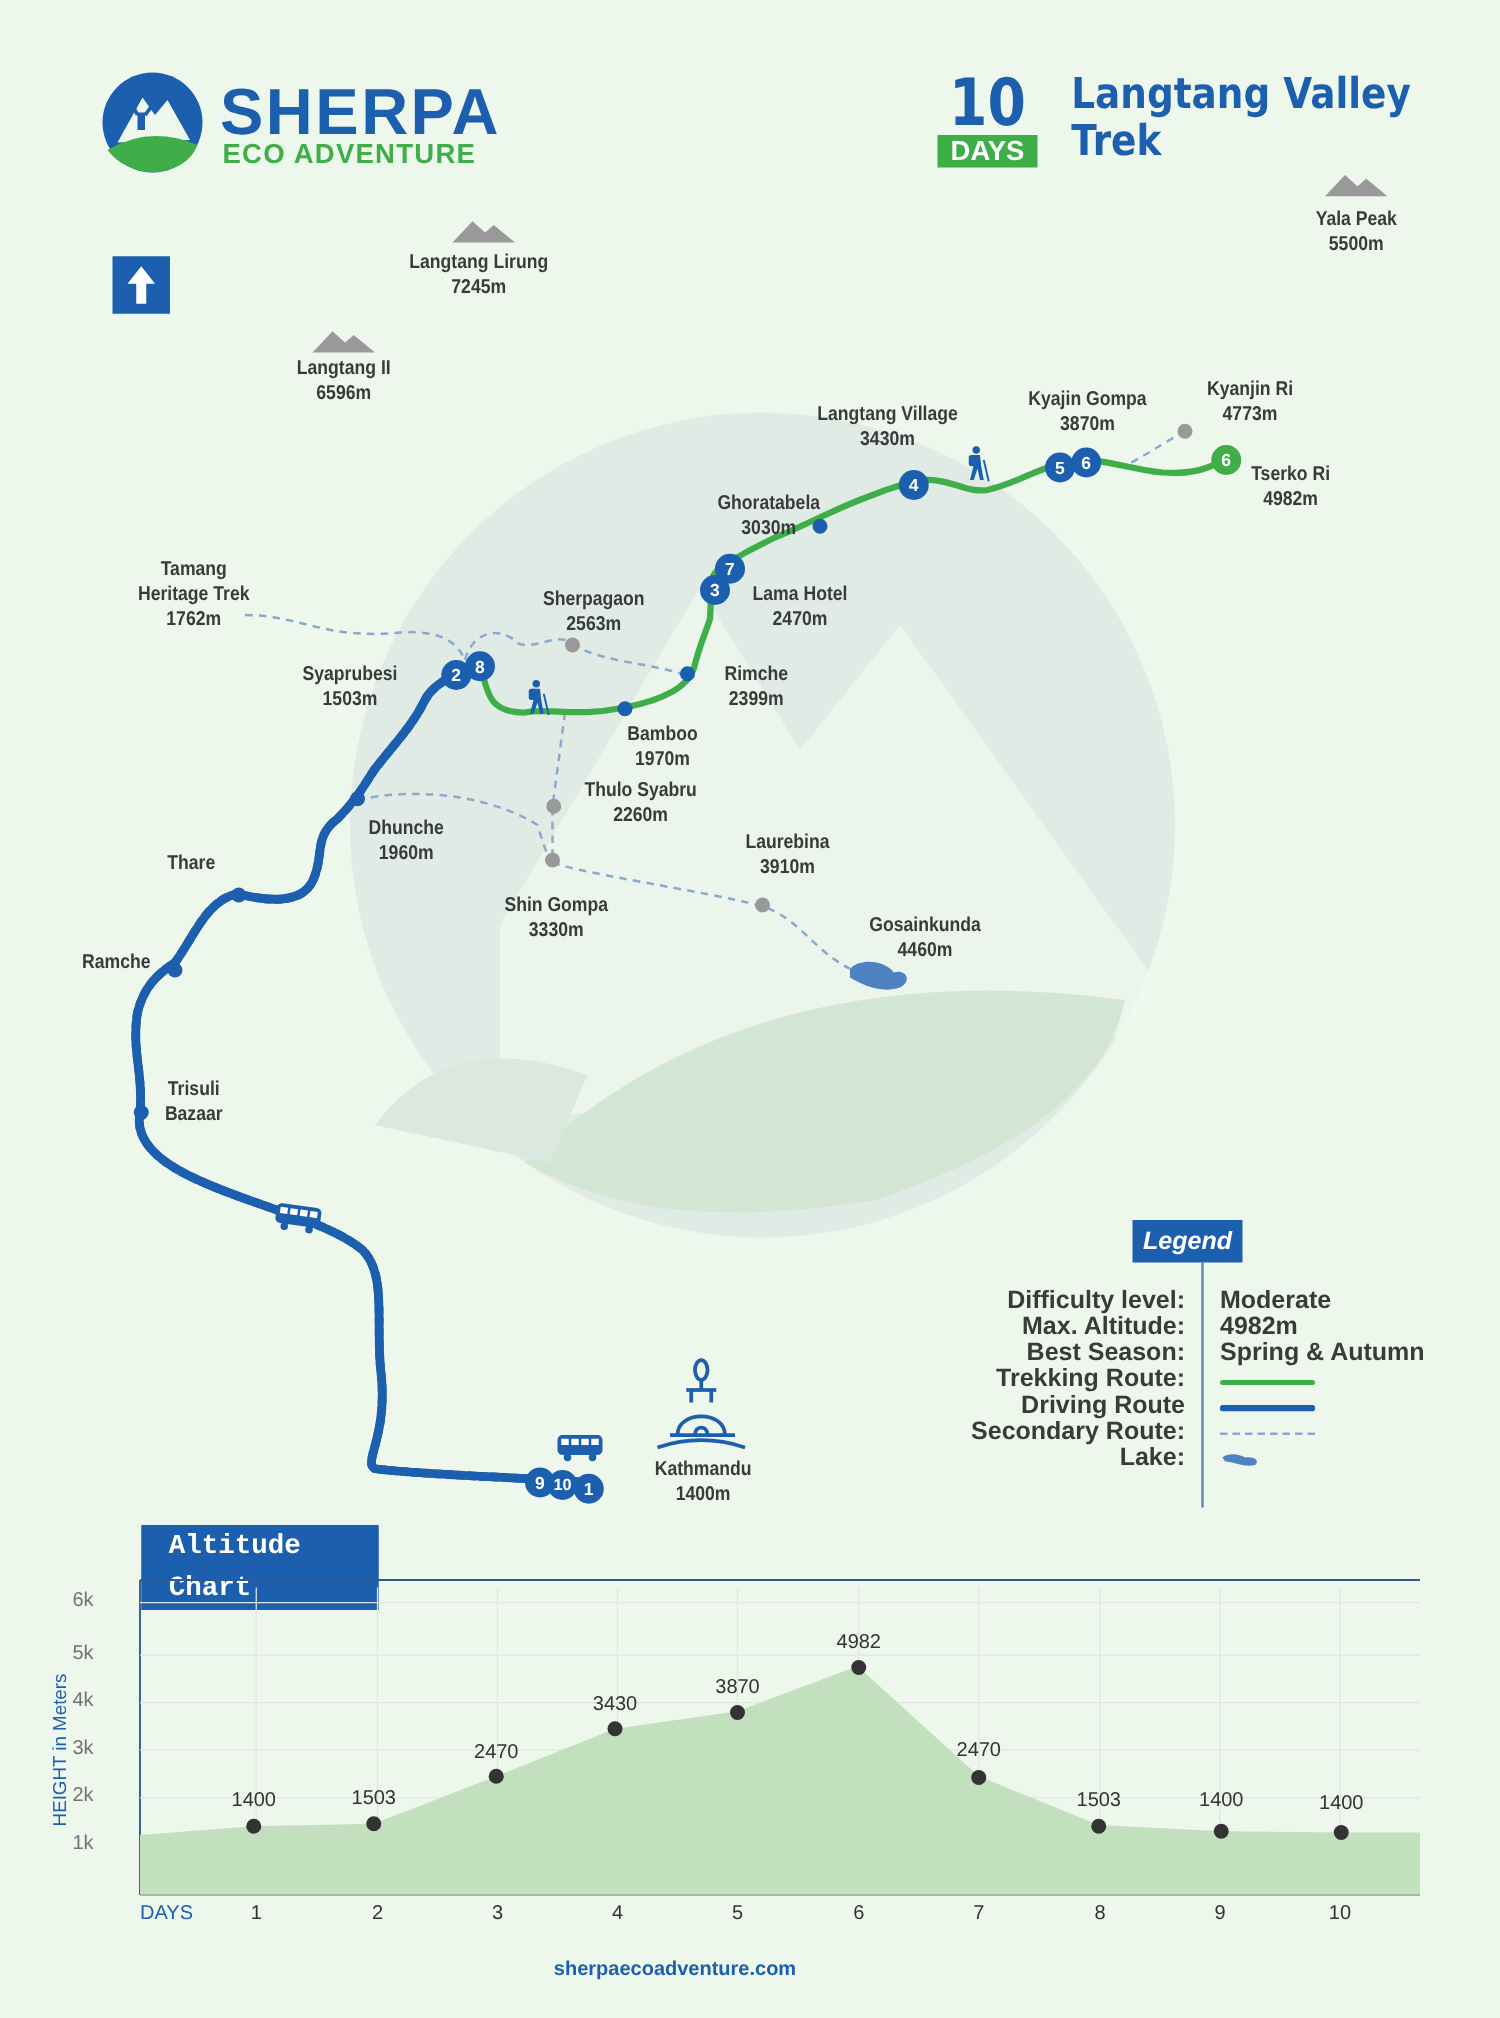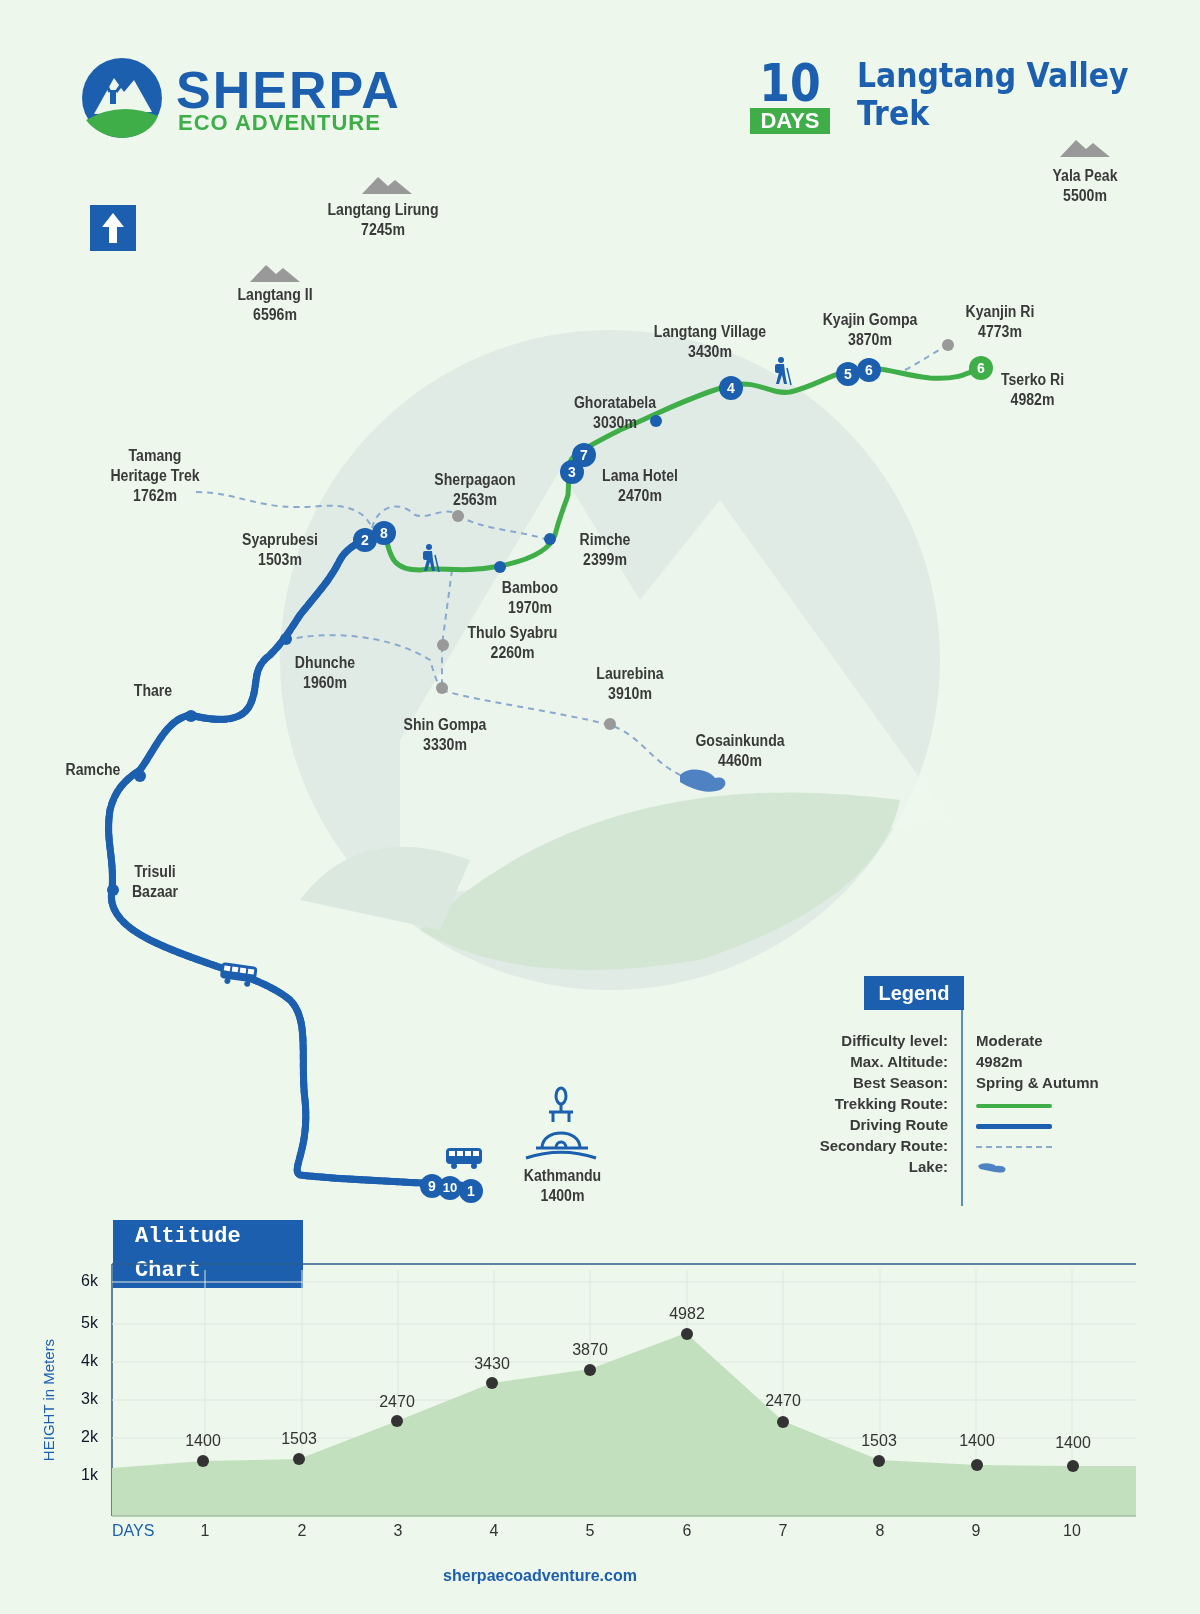--- a/index.html
+++ b/index.html
@@ -8,23 +8,23 @@
   .abs { position:absolute; }
   .lbl { position:absolute; text-align:center; font-family:"Liberation Sans", sans-serif; font-weight:bold;
          font-size:16px; line-height:20px; color:#3a3a3a; transform:scaleX(0.88); white-space:nowrap; }
   .brand-main { font-family:"Liberation Sans", sans-serif; font-weight:900; font-size:52px; color:#1c5fae; letter-spacing:2px; line-height:52px; }
   .brand-sub { font-family:"Liberation Sans", sans-serif; font-weight:bold; font-size:22px; color:#3fae49; letter-spacing:1px; line-height:26px; }
   .days-num { font-family:"DejaVu Sans", sans-serif; font-weight:900; font-size:52px; color:#1c5fae; line-height:50px; text-align:center; transform:scaleX(0.85); }
   .days-badge { background:#3fae49; color:#fff; font-weight:bold; font-size:22px; text-align:center; line-height:26px; }
   .title { font-family:"DejaVu Sans", sans-serif; font-weight:900; font-size:34px; color:#1c5fae; line-height:38px; transform:scaleX(0.88); transform-origin:left top; white-space:nowrap; }
   .north { background:#1c5fae; width:46px; height:46px; }
   .legend-head { background:#1c5fae; color:#fff; font-weight:bold; font-size:20px; text-align:center; line-height:34px; }
-  .legend-row { position:absolute; font-weight:bold; font-size:15px; line-height:21px; color:#3a3a3a; white-space:nowrap; }
+  .legend-row { position:absolute; font-weight:bold; font-size:20px; line-height:21px; color:#3a3a3a; white-space:nowrap; }
   .chart-head { background:#1c5fae; color:#fff; font-weight:bold; font-size:22px; line-height:34px; padding-left:22px; }
-  .ytick { position:absolute; font-size:16px; color:#0f172a; width:40px; text-align:right; }
+  .ytick { position:absolute; font-size:16px; color:#737373; width:40px; }
   .xtick { position:absolute; font-size:16px; color:#333; width:40px; text-align:center; }
   .dlabel { position:absolute; font-size:16px; color:#333; width:60px; text-align:center; }
   .footer { position:absolute; left:0; width:1080px; top:1567px; text-align:center; font-weight:bold; font-size:16px; color:#1c5fae; }
   .marker { position:absolute; width:24px; height:24px; border-radius:50%; background:#1c5fae; color:#fff; font-weight:bold; font-size:14px; line-height:24px; text-align:center; }
   .marker.green { background:#3fae49; }
 </style>
 </head>
 <body>
 
 <svg class="abs" style="left:0;top:0" width="1200" height="1614">
@@ -177,21 +177,21 @@
 <div class="marker" style="left:560px;top:460px;">3</div>
 <div class="marker" style="left:572px;top:443px;">7</div>
 <div class="marker" style="left:719px;top:376px;">4</div>
 <div class="marker" style="left:836px;top:362px;">5</div>
 <div class="marker" style="left:857px;top:358px;">6</div>
 <div class="marker green" style="left:969px;top:356px;">6</div>
 <div class="marker" style="left:420px;top:1174px;">9</div>
 <div class="marker" style="left:438px;top:1176px;font-size:13px;">10</div>
 <div class="marker" style="left:459px;top:1179px;">1</div>
 
-<div class="abs legend-head" style="left:864px;top:976px;width:100px;">Legend</div>
+<div class="abs legend-head" style="left:906px;top:976px;width:88px;font-style:italic;">Legend</div>
 <div class="abs" style="left:961px;top:1010px;width:2px;height:196px;background:#1c5fae;opacity:0.7;"></div>
 <div>
   <div class="legend-row" style="right:252px;top:1030px;text-align:right;">Difficulty level:</div>
   <div class="legend-row" style="left:976px;top:1030px;">Moderate</div>
   <div class="legend-row" style="right:252px;top:1051px;text-align:right;">Max. Altitude:</div>
   <div class="legend-row" style="left:976px;top:1051px;">4982m</div>
   <div class="legend-row" style="right:252px;top:1072px;text-align:right;">Best Season:</div>
   <div class="legend-row" style="left:976px;top:1072px;">Spring &amp; Autumn</div>
   <div class="legend-row" style="right:252px;top:1093px;text-align:center;">Trekking Route:</div>
   <div class="abs" style="left:976px;top:1104px;width:76px;height:4px;background:#3fae49;border-radius:2px;"></div>

